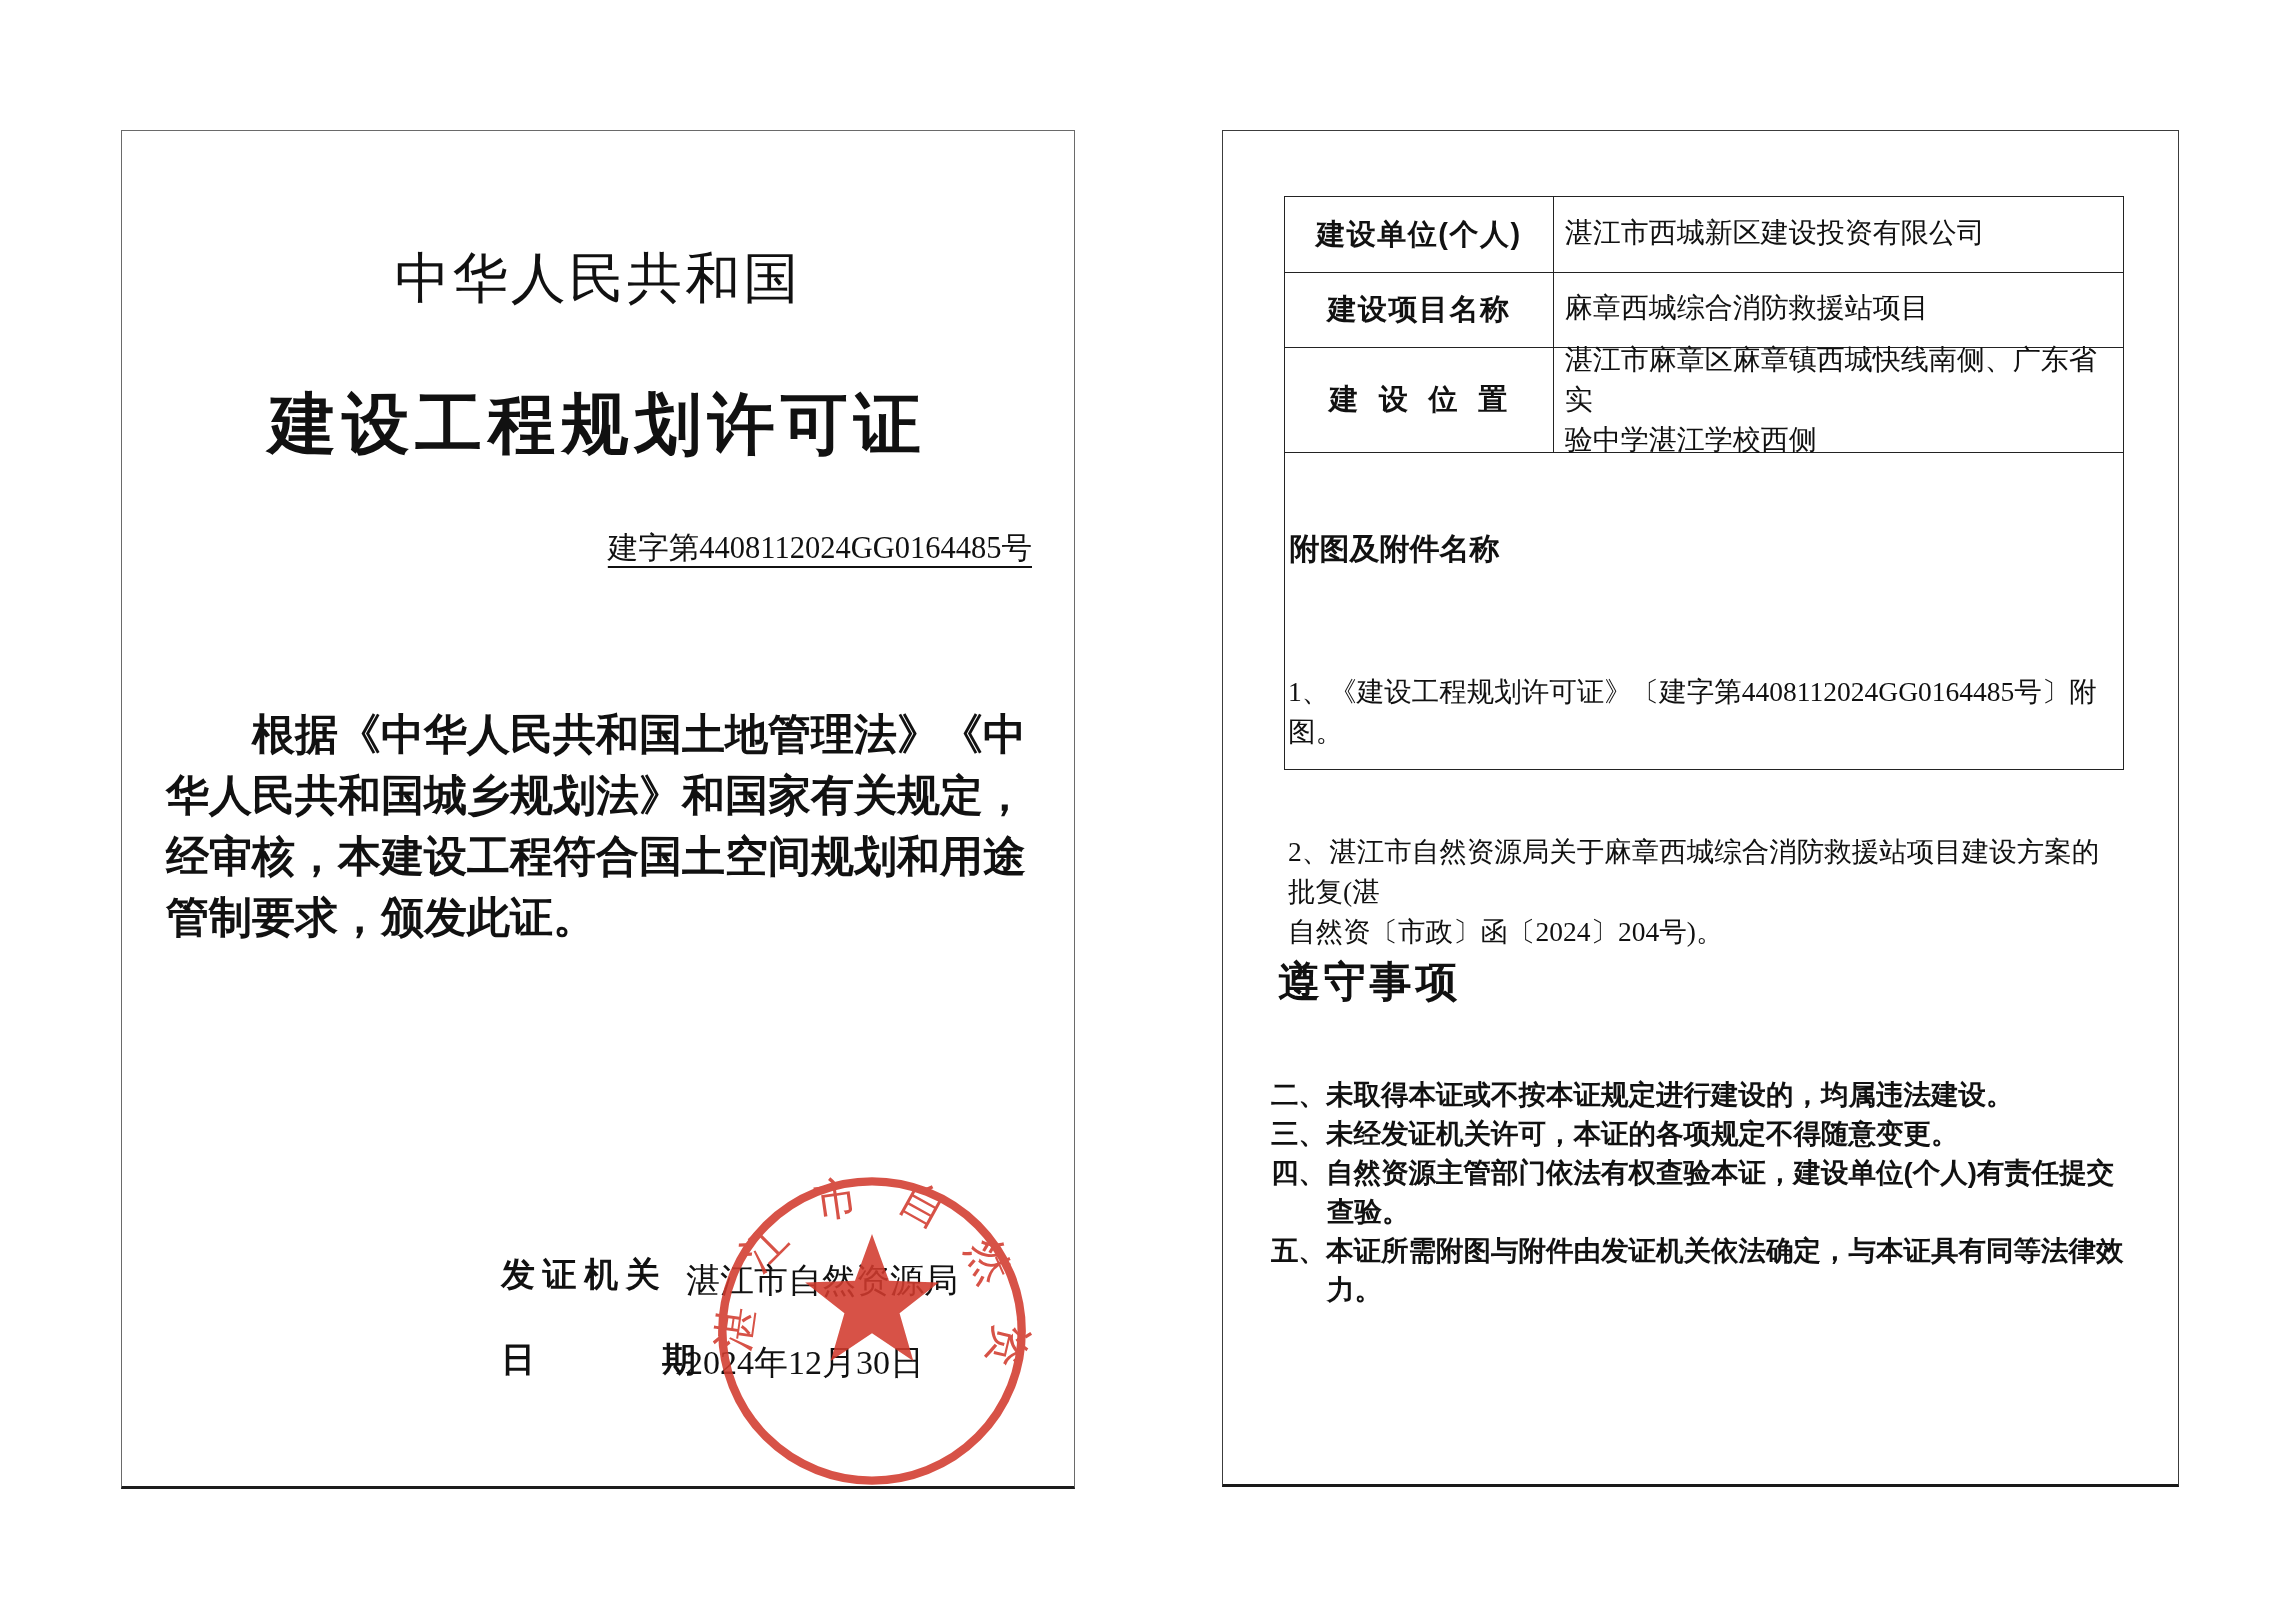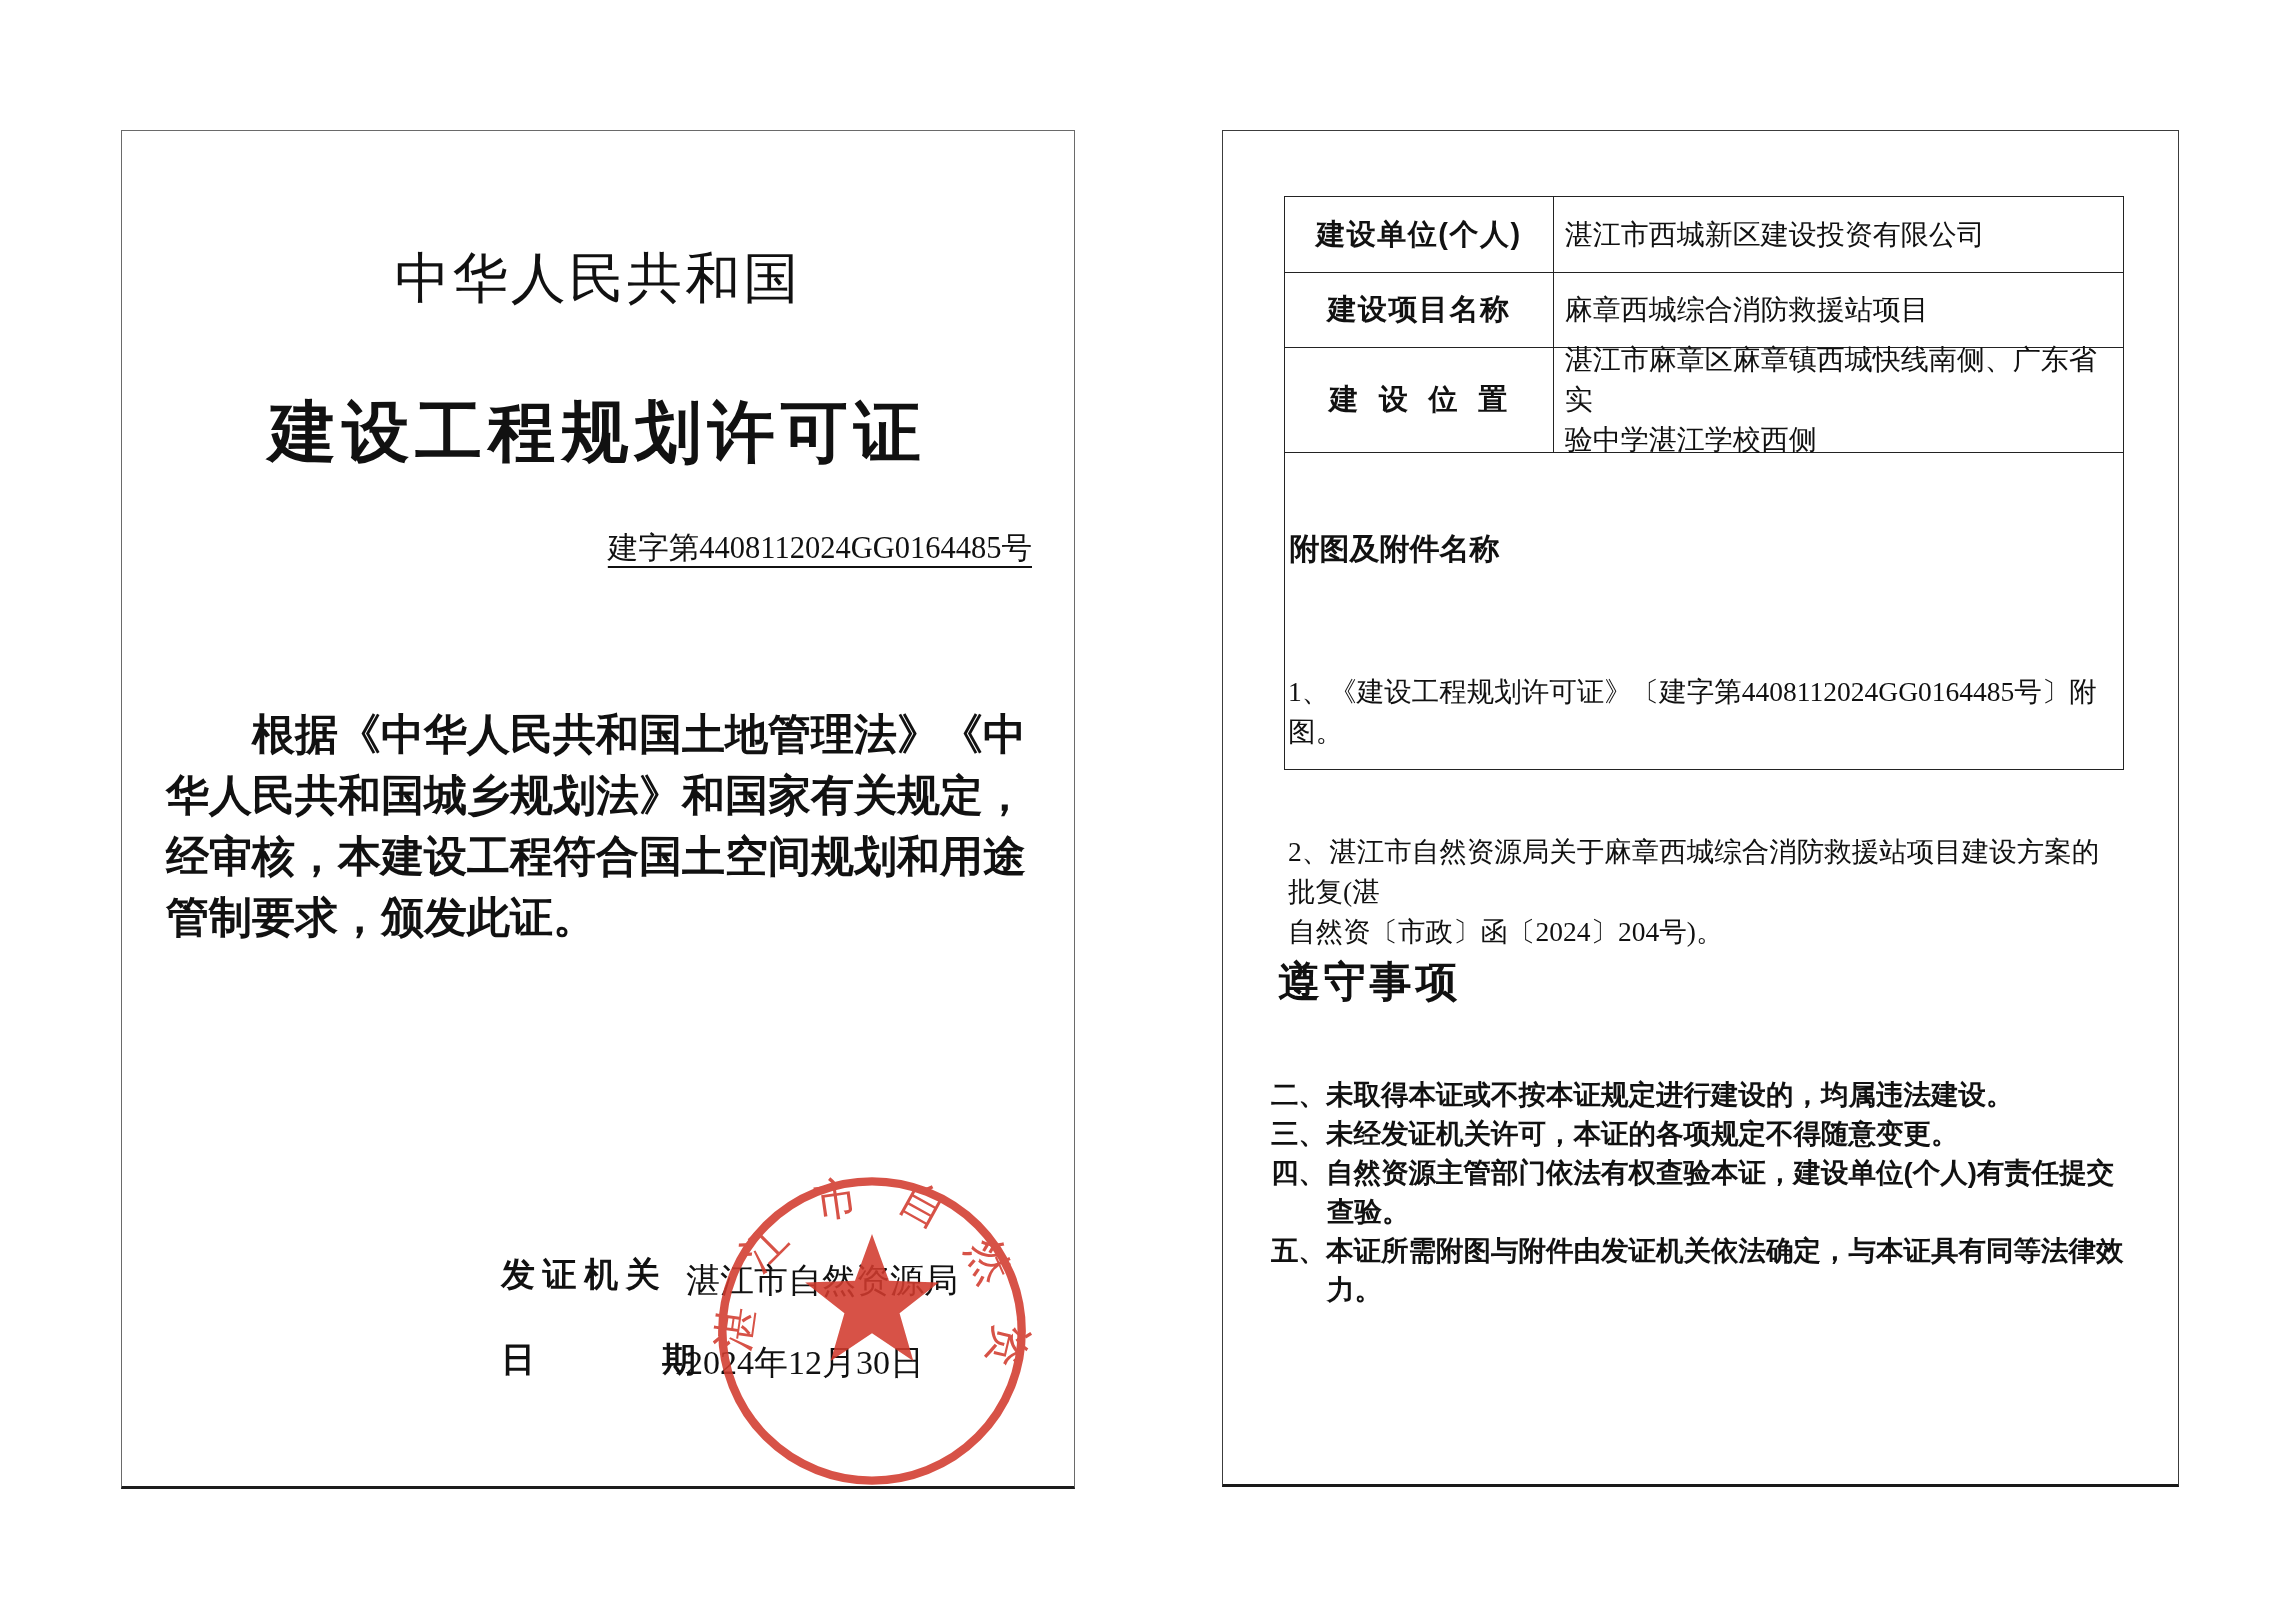--- a/index.html
+++ b/index.html
@@ -6,41 +6,41 @@
   #canvas{position:relative;width:2284px;height:1624px;background:#ffffff;overflow:hidden;
           font-family:"Liberation Serif","DejaVu Serif",serif;color:#111;}
   .page{position:absolute;top:130px;background:#fff;border:1.5px solid #3c3c3c;border-bottom-width:3.1px;box-sizing:border-box;}
   #page-left{left:121px;width:954px;height:1359px;border-color:#6a6a6a;border-bottom-color:#1c1c1c;}
   #page-right{left:1222px;width:957px;height:1357px;border-color:#3c3c3c;border-bottom-color:#181818;}
   .abs{position:absolute;}
   
   .country{left:0;top:111px;width:100%;text-align:center;font-size:55px;letter-spacing:3.1px;
            font-family:"Liberation Serif","DejaVu Serif",serif;}
   .cert-title{left:0;top:248px;width:100%;text-align:center;font-size:67px;font-weight:700;letter-spacing:6.1px;
-           font-family:"Liberation Sans","DejaVu Sans",sans-serif;margin-top:8px;}
+           font-family:"Liberation Sans","DejaVu Sans",sans-serif;}
   .permit-no{left:0;top:397px;width:100%;text-align:right;padding-right:42px;box-sizing:border-box;font-size:30.5px;
            text-decoration:underline;text-underline-offset:7.6px;text-decoration-thickness:1.5px;}
   .body-par{left:44px;top:573px;width:902px;font-size:43px;line-height:61px;text-indent:2em;
            font-family:"Liberation Sans","DejaVu Sans",sans-serif;font-weight:700;white-space:pre-wrap;}
   .fld-label{font-size:34px;font-weight:700;letter-spacing:7.6px;font-family:"Liberation Sans","DejaVu Sans",sans-serif;white-space:pre;}
   .fld-value{font-size:34px;font-family:"Liberation Serif","DejaVu Serif",serif;}
   #issuer-label{left:379px;top:1121px;}
   #issuer-value{left:564px;top:1127px;}
   #date-label{left:379px;top:1206px;}
   #date-value{left:564px;top:1209px;}
   #seal{left:582px;top:1032px;width:336px;height:336px;opacity:.88;}
   
   .tbl{left:61px;top:65px;width:840px;border:1.5px solid #232323;box-sizing:border-box;}
   .trow{display:flex;border-bottom:1.5px solid #232323;box-sizing:border-box;}
   .tlabel{width:269px;border-right:1.5px solid #232323;display:flex;align-items:center;justify-content:center;
           font-family:"Liberation Sans","DejaVu Sans",sans-serif;font-weight:600;font-size:29px;
           letter-spacing:1.5px;white-space:pre;box-sizing:border-box;flex:0 0 269px;}
   .tvalue{flex:1;font-size:28px;line-height:40px;padding:0 9.2px 0 10.7px;box-sizing:border-box;
           font-family:"Liberation Serif","DejaVu Serif",serif;white-space:pre-wrap;}
-  .vcenter{display:flex;align-items:center;}
+  .vcenter{display:flex;align-items:center;font-family:Liberation Mono, monospace;}
   .r1{height:76px;} .r2{height:75px;} .r3{height:105px;} .r4{height:83px;}
   .r4 .tvalue{padding-top:4.6px;overflow:visible;}
   .r3 .tvalue{display:flex;align-items:center;}
   .r5{height:316px;position:relative;border-bottom:none;display:block;}
   .attach-title{left:4.6px;top:76px;font-size:30px;font-family:"Liberation Sans","DejaVu Sans",sans-serif;font-weight:600;}
   .attach-list{left:3.1px;top:139px;width:829px;font-size:27.5px;line-height:40px;white-space:pre-wrap;
                font-family:"Liberation Serif","DejaVu Serif",serif;}
   .notes-title{left:55px;top:823px;font-size:42px;font-weight:700;letter-spacing:3.8px;
                font-family:"Liberation Sans","DejaVu Sans",sans-serif;}
   .notes{left:48px;top:944px;width:886px;font-size:27.5px;line-height:39px;

